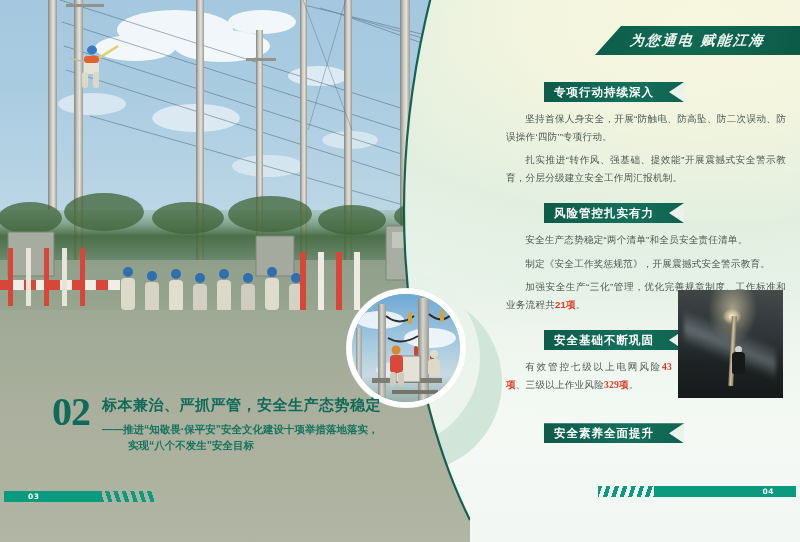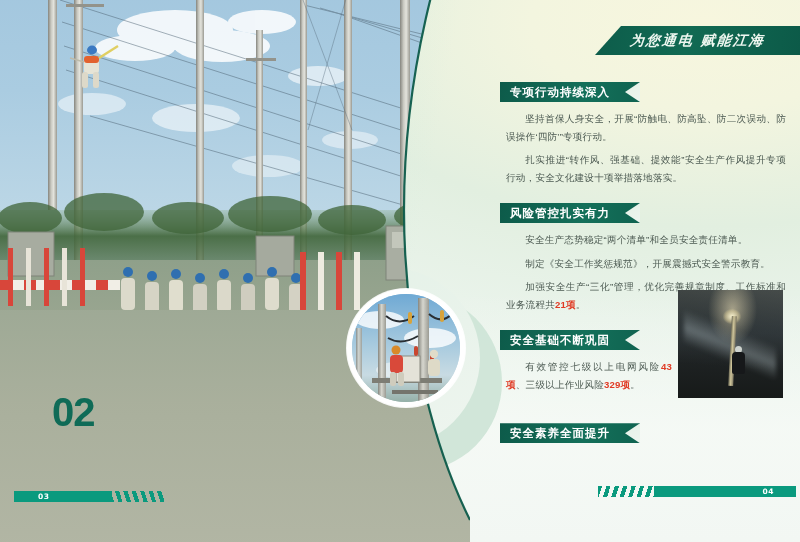--- a/index.html
+++ b/index.html
@@ -102,21 +102,21 @@
   
   .headline {
     position: absolute;
     left: 52px;
     top: 392px;
     display: flex;
     align-items: flex-start;
     gap: 12px;
   }
   .headline-num {
-    font-family: Liberation Sans, sans-serif;
+    font-family: Liberation Serif, serif;
     font-weight: 700;
     font-size: 40px;
     line-height: 40px;
     color: #0f6b57;
     letter-spacing: -1px;
   }
   .headline-texts { padding-top: 4px; }
   .headline-main {
     font-size: 15px;
     font-weight: 700;
@@ -179,41 +179,41 @@
     clip-path: polygon(0 0, 100% 0, 100% 100%, 0 100%, 0 100%);
   }
   .block-label::after {
     content: "";
     position: absolute;
     right: 0; top: 0;
     width: 16px; height: 20px;
     background: transparent;
     border-right: 16px solid transparent;
   }
-  .label-wrap { position: relative; display: inline-block; }
+  .label-wrap { position: relative; display: inline-block; margin-left: 44px; }
   .label-notch {
     position: absolute;
     right: 0; top: 0;
     width: 15px; height: 20px;
     background: linear-gradient(155deg, #e4f1e7, #eef5ef);
     clip-path: polygon(100% 0, 100% 100%, 0 50%);
   }
   .block-body {
     margin-top: 8px;
     font-size: 9.6px;
     color: #4c5a52;
     line-height: 1.85;
     letter-spacing: .2px;
     text-align: justify;
   }
   .block-body p { margin: 6px; text-indent: 2em; }
   .hl { color: #e03a24; font-weight: 700; }
 
   .block-risk { position: relative; }
-  .block-risk .block-body { width: 178px; }
+  .block-risk .block-body { width: 178px; font-family: Liberation Serif, serif; }
 
   
   .night-photo {
     position: absolute;
     left: 678px;
     top: 290px;
     width: 105px;
     height: 108px;
     background:
       radial-gradient(34px 48px at 52% 18%, rgba(255,240,196,0.55), rgba(255,240,196,0) 72%),
@@ -253,21 +253,21 @@
     position: absolute;
     left: 57px; top: 56px;
     width: 7px; height: 7px;
     border-radius: 50%;
     background: #cfd4cf;
   }
 
   
   .footer-left {
     position: absolute;
-    left: 14px;
+    left: 4px;
     bottom: 33px;
     width: 152px;
     height: 18px;
     display: flex;
     align-items: center;
   }
   .footer-left .bar {
     position: absolute;
     left: 0; top: 0;
     width: 98px; height: 11px;
@@ -564,36 +564,43 @@
       <rect x="38" y="78" width="6" height="14" rx="2.5" fill="#cfccbd"></rect>
       <rect x="46" y="78" width="6" height="14" rx="2.5" fill="#cfccbd"></rect>
 
       <circle cx="82" cy="60" r="4.2" fill="#e0dcc9"></circle>
       <rect x="76" y="65" width="12" height="17" rx="4" fill="#dedac7"></rect>
     </svg>
   </div>
 
   <div class="headline">
     <div class="headline-num">02</div>
+    <div class="headline-texts">
+      <div class="headline-main">标本兼治、严抓严管，安全生产态势稳定</div>
+      <div class="headline-sub">
+        <span>——推进“知敬畏·保平安”安全文化建设十项举措落地落实，</span>
+        <span class="ln2">实现“八个不发生”安全目标</span>
+      </div>
+    </div>
   </div>
 
   <div class="top-ribbon">
     <span class="top-ribbon-text">为您通电 赋能江海</span>
   </div>
 
   <div class="blocks">
 
     <div class="block">
       <div class="label-wrap">
         <span class="block-label">专项行动持续深入</span>
         <span class="label-notch"></span>
       </div>
       <div class="block-body">
         <p>坚持首保人身安全，开展“防触电、防高坠、防二次误动、防误操作‘四防’”专项行动。</p>
-        <p>扎实推进“转作风、强基础、提效能”安全生产作风提升专项行动，安全文化建设十项举措落地落实。</p>
+        <p>扎实推进“转作风、强基础、提效能”开展震撼式安全警示教育，分层分级建立安全工作周汇报机制。</p>
       </div>
     </div>
 
     <div class="block">
       <div class="label-wrap">
         <span class="block-label">风险管控扎实有力</span>
         <span class="label-notch"></span>
       </div>
       <div class="block-body">
         <p>安全生产态势稳定“两个清单”和全员安全责任清单。</p>

